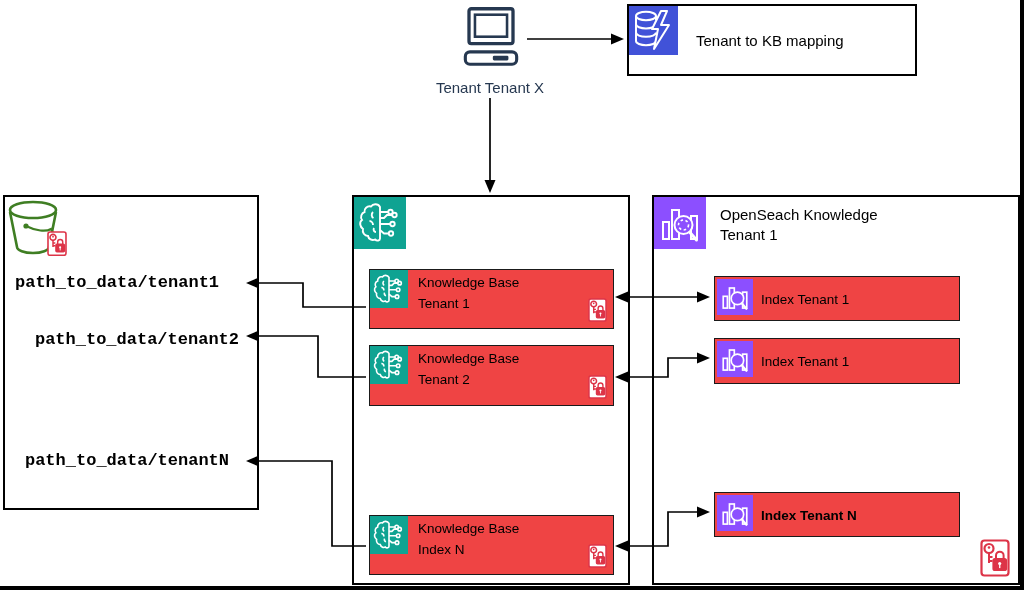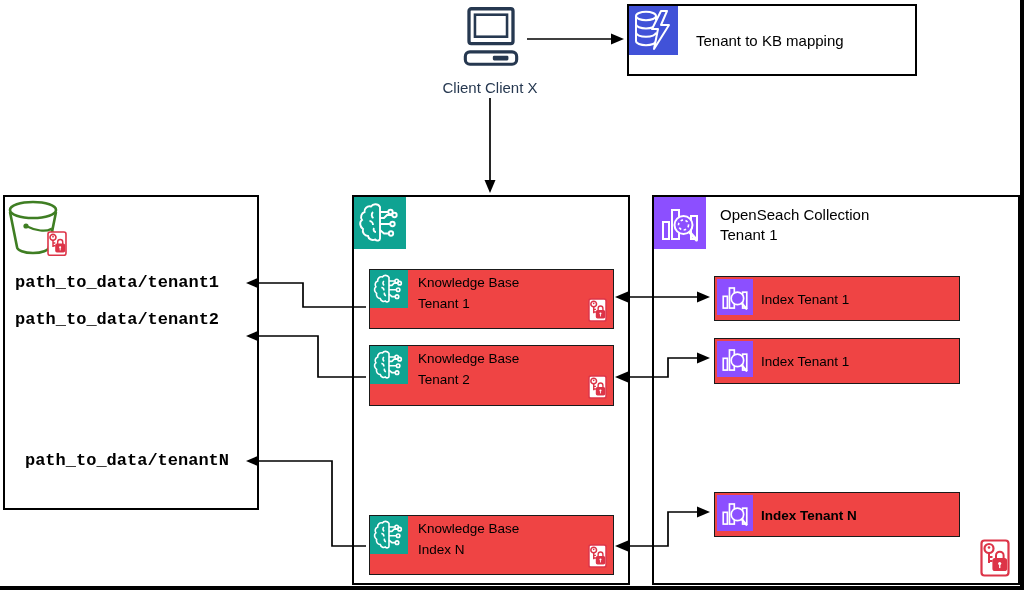--- a/index.html
+++ b/index.html
@@ -75,21 +75,21 @@
   </svg>
 
   <div class="abs node" style="left:452px;top:6px;width:78px;height:66px;">
     <svg viewBox="0 0 80 72" width="78" height="66" fill="none" stroke="var(--navy)">
       <rect x="16" y="3" width="48" height="38" rx="2.5" stroke-width="3.6" fill="#fff"></rect>
       <rect x="22.5" y="9.5" width="35" height="24" stroke-width="2.8" fill="#fff"></rect>
       <rect x="12" y="50" width="56" height="13.5" rx="5" stroke-width="3.4" fill="#fff"></rect>
       <rect x="42" y="54.2" width="17" height="5.2" rx="1.5" fill="var(--navy)" stroke="none"></rect>
     </svg>
   </div>
-  <div class="client-label">Client Client X</div>
+  <div class="client-label">Tenant Tenant X</div>
 
   <div class="box node" style="left:627px;top:4px;width:290px;height:72px;border-width:2.6px;">
     <div class="icon-square blue-bg" style="left:0;top:0;width:49px;height:49px;">
       <svg viewBox="0 0 49 49" fill="none" stroke="#fff" stroke-width="2">
         <ellipse cx="17" cy="10" rx="10" ry="4.2"></ellipse>
         <path d="M7 10 V35"></path>
         <path d="M27 10 V14"></path>
         <path d="M7 35 a10 4.2 0 0 0 20 0"></path>
         <path d="M7 18.3 a10 4.2 0 0 0 20 0"></path>
         <path d="M7 26.6 a10 4.2 0 0 0 20 0"></path>
@@ -114,21 +114,21 @@
         <circle cx="9" cy="9.5" r="4.5"></circle>
         <circle cx="9" cy="8.5" r="1.3" fill="var(--red)" stroke="none"></circle>
         <path d="M9 14 V24 M9 18 h3.5 M9 22 h3.5" stroke-width="2.2"></path>
         <path d="M16 20 v-3.5 a3.8 3.8 0 0 1 7.6 0 V20" fill="none" stroke-width="2.2"></path>
         <rect x="13.5" y="20" width="12.5" height="11" rx="1.5" fill="var(--red)" stroke="var(--red)"></rect>
         <circle cx="19.7" cy="24.5" r="1.6" fill="#fff" stroke="none"></circle>
         <rect x="19.1" y="25.5" width="1.3" height="3.6" fill="#fff" stroke="none"></rect>
       </svg>
     </div>
     <div class="path-row" style="top:75px;">path_to_data/tenant1</div>
-    <div class="path-row" style="top:112px;">path_to_data/tenant2</div>
+    <div class="path-row" style="top:132px;text-align:right;">path_to_data/tenant2</div>
     <div class="path-row" style="top:253px;text-align:center;">path_to_data/tenantN</div>
   </div>
 
   <div class="box node" style="left:352px;top:195px;width:278px;height:390px;">
     <div class="icon-square teal-bg" style="left:0;top:0;width:52px;height:52px;">
       <svg viewBox="0 0 52 52" fill="none" stroke="#fff" stroke-width="1.9">
         <path d="M26 10 c-2 -3.5 -7 -3.5 -9 -0.5 c-4 -1 -7 2.5 -6.5 5.5 c-3 1 -4.5 5 -2.5 8 c-3 2 -2 7 1 9 c-1 3.5 1.5 7 5 7 c0.5 3 4 5 7 3.5 c2 2 5 1 5 -1 V10 Z"></path>
         <path d="M19 15 c-2 2 -1.5 5 0.5 6 M15.5 24 c2 0 3.5 2 3.5 4 M20 31 c-1 2 0 4 2 4"></path>
         <path d="M26 15 H34 M26 21 H30 L33 18 H38 M26 27 H36 M26 33 L30 36.5 H34.5"></path>
         <circle cx="36.5" cy="15" r="2.2"></circle>
@@ -227,21 +227,21 @@
     <div class="icon-square purple-bg" style="left:0;top:0;width:52px;height:52px;">
       <svg viewBox="0 0 52 52" fill="none" stroke="#fff" stroke-width="2">
         <rect x="9" y="25" width="6" height="17"></rect>
         <rect x="18" y="13" width="7" height="29"></rect>
         <rect x="37" y="19" width="6" height="23"></rect>
         <circle cx="29.5" cy="28" r="9" fill="var(--purple)"></circle>
         <circle cx="29.5" cy="28" r="5" stroke-dasharray="2.5 2.5" stroke-width="1.6"></circle>
         <path d="M36 35.5 L42.5 43" stroke-width="3" stroke-linecap="round"></path>
       </svg>
     </div>
-    <div class="os-title1">OpenSeach Collection</div>
+    <div class="os-title1">OpenSeach Knowledge</div>
     <div class="os-title2">Tenant 1</div>
 
     <div class="inner-box" style="left:60px;top:79px;width:246px;height:45px;">
       <div class="icon-square purple-bg" style="left:2px;top:2px;width:36px;height:36px;">
         <svg viewBox="0 0 52 52" fill="none" stroke="#fff" stroke-width="2.4">
           <rect x="9" y="25" width="6" height="17"></rect>
           <rect x="18" y="13" width="7" height="29"></rect>
           <rect x="37" y="19" width="6" height="23"></rect>
           <circle cx="29.5" cy="28" r="9" fill="var(--purple)"></circle>
           <path d="M36 35.5 L42.5 43" stroke-width="3.2" stroke-linecap="round"></path>

